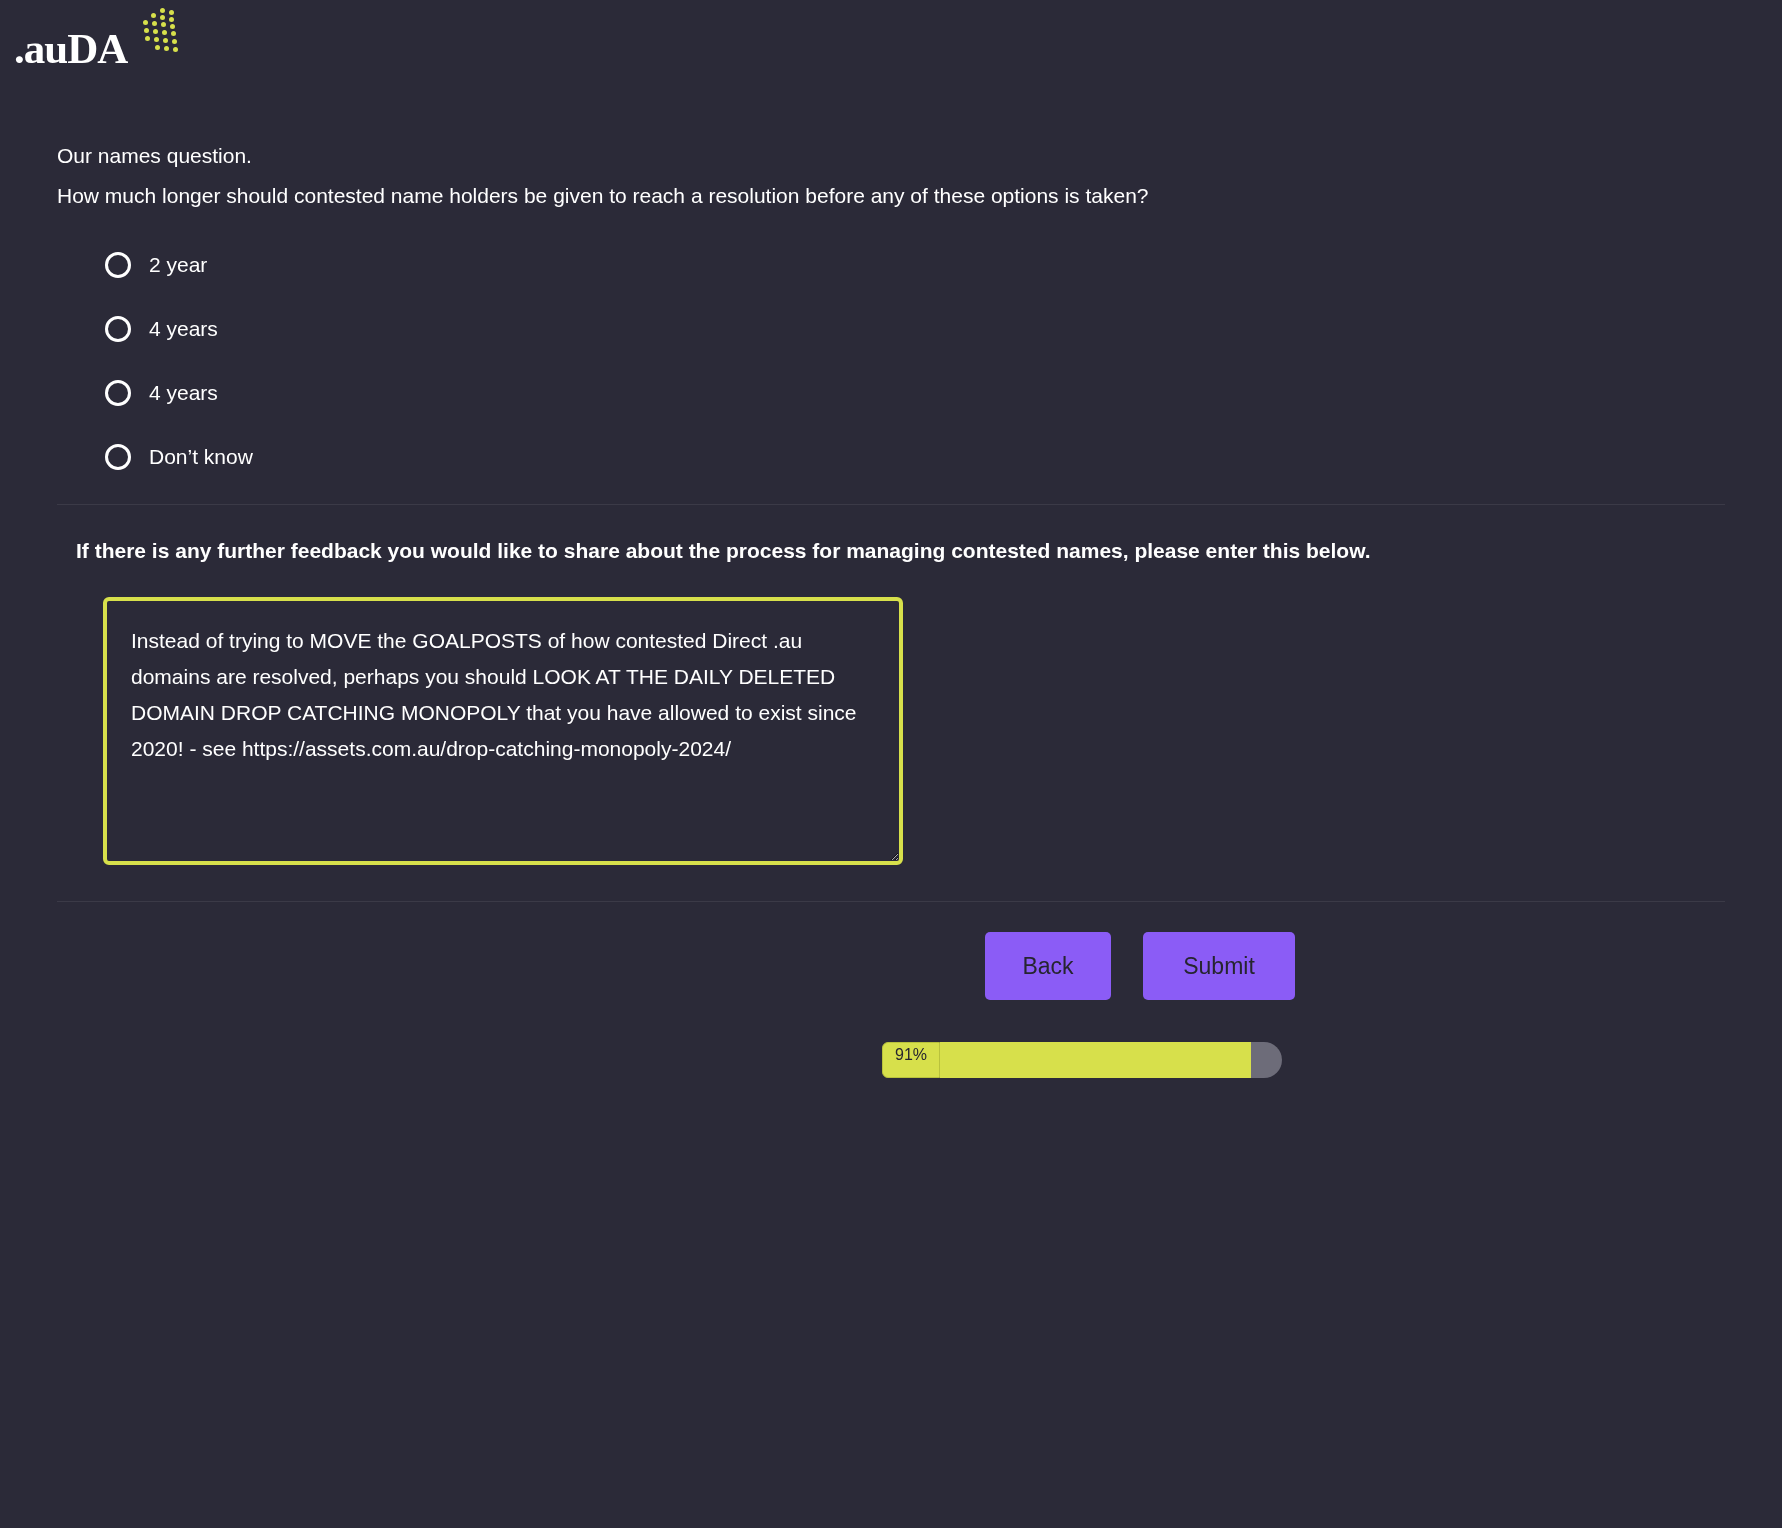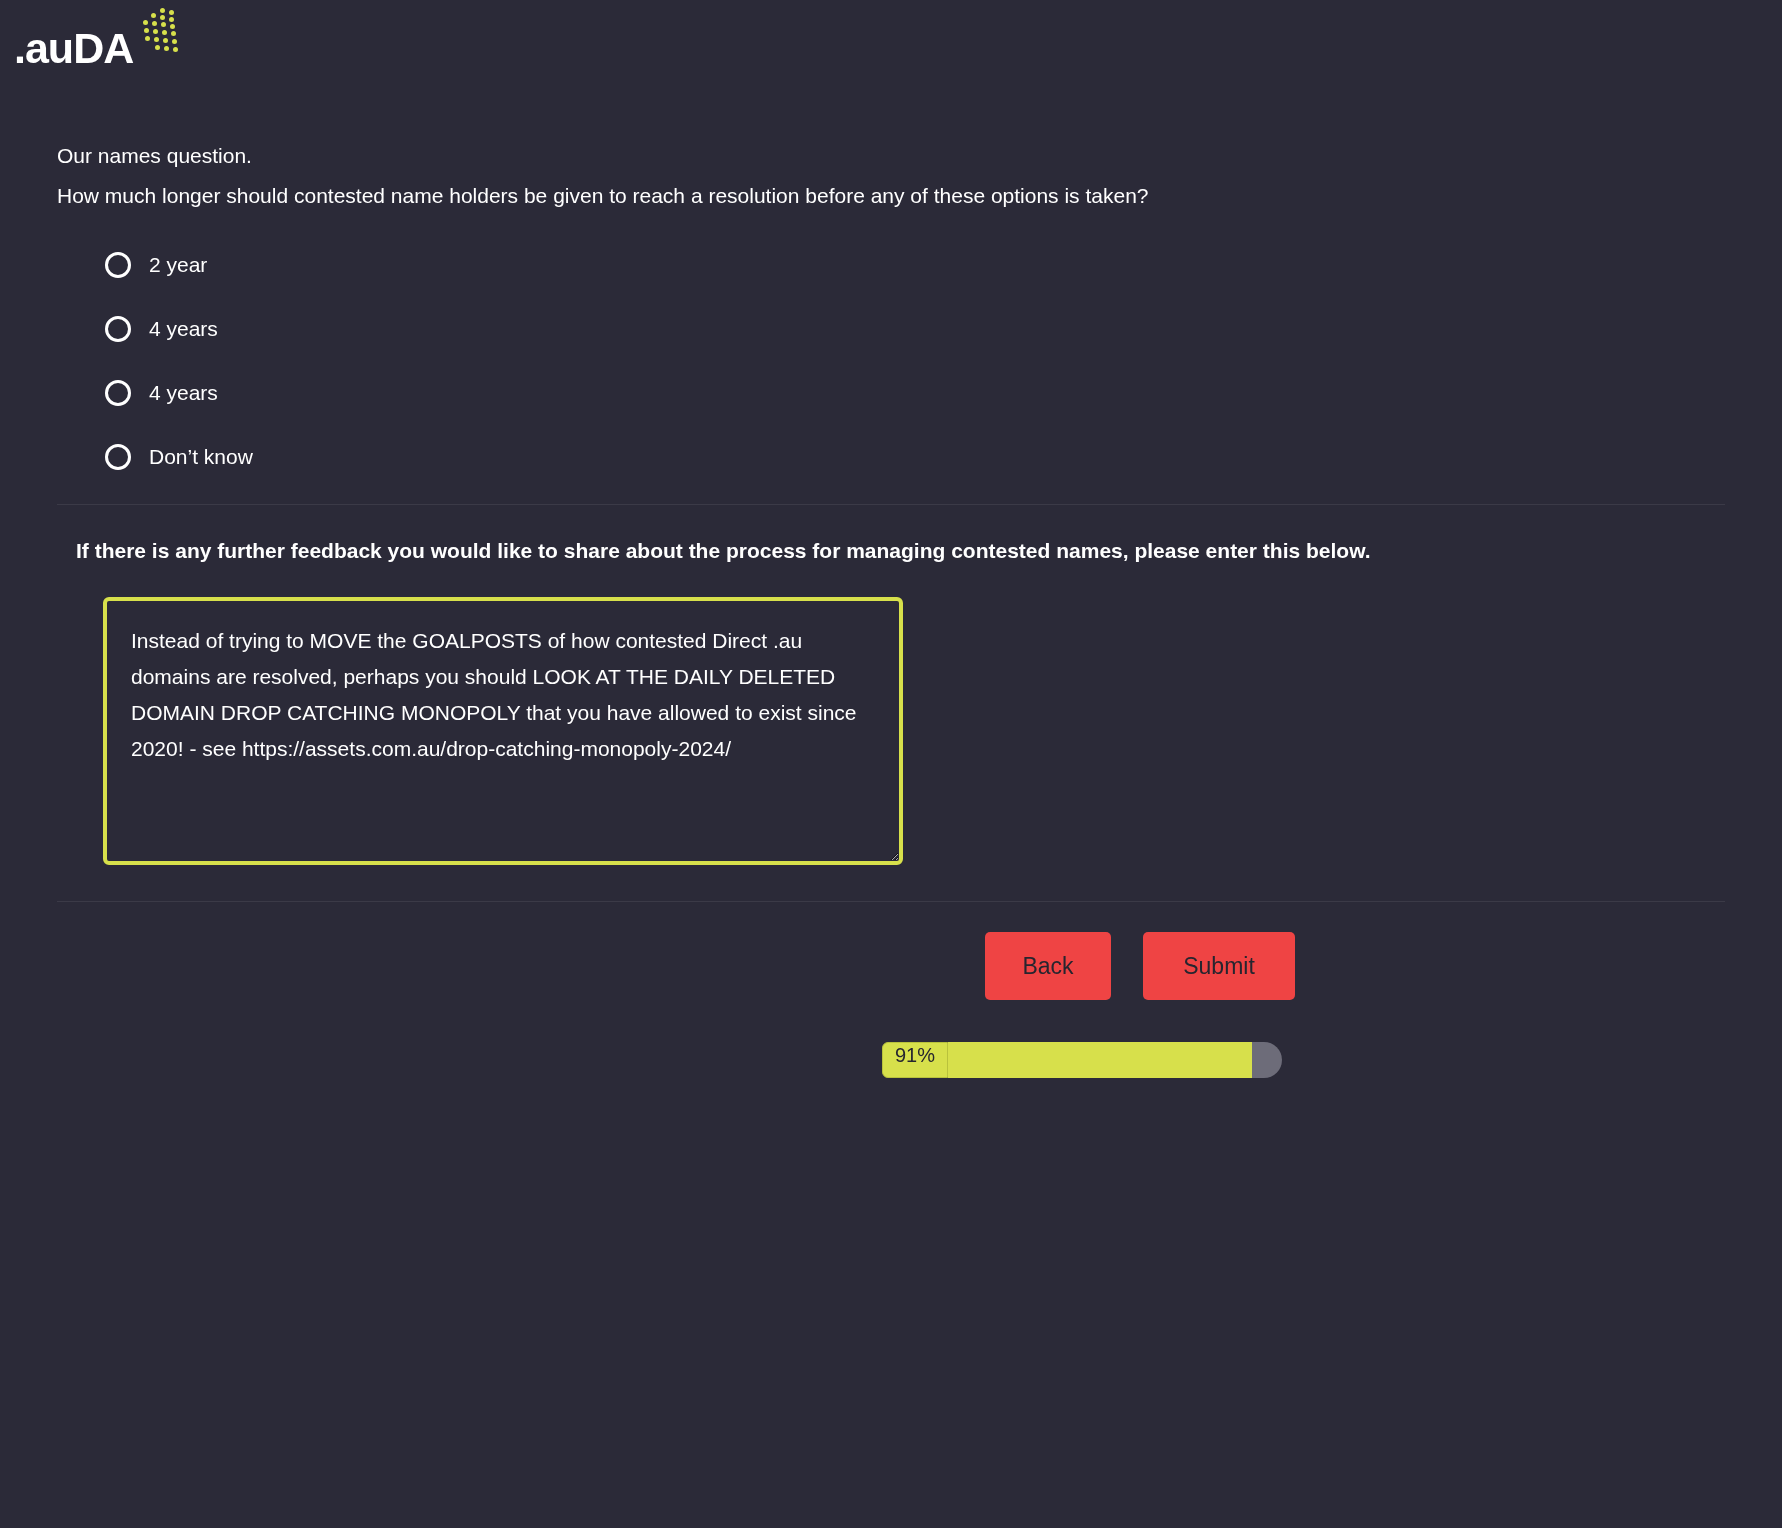--- a/index.html
+++ b/index.html
@@ -31,21 +31,21 @@
     height: 62px;
   }
   .logo-text {
     position: absolute;
     left: 0;
     top: 16px;
     font-size: 43px;
     font-weight: bold;
     letter-spacing: -1px;
     color: #ffffff;
-    font-family: Liberation Sans, sans-serif;
+    font-family: Liberation Serif, serif;
     text-align: center;
   }
   .logo-dots {
     position: absolute;
     left: 124px;
     top: 0px;
     width: 40px;
     height: 50px;
   }
   .logo-dots i {
@@ -158,21 +158,21 @@
   }
 
   .buttons {
     margin-top: 30px;
     padding-right: 487px;
     display: flex;
     justify-content: flex-end;
     gap: 32px;
   }
   .btn {
-    background: #ef4444;
+    background: #8b5cf6;
     color: #26252f;
     border: none;
     border-radius: 5px;
     font-family: "Liberation Sans", sans-serif;
     font-size: 23px;
     padding: 0 26px;
     height: 68px;
     min-width: 126px;
     cursor: pointer;
   }
@@ -190,21 +190,21 @@
     width: 400px;
     height: 36px;
     display: flex;
     align-items: center;
   }
   .progress-label {
     position: relative;
     z-index: 2;
     background: #d7e04b;
     color: #26252f;
-    font-size: 20px;
+    font-size: 16px;
     border-radius: 6px 0 0 6px;
     padding: 5px 12px 16px 12px;
     line-height: 1;
     border: 1px solid #b9c23c;
     box-sizing: border-box;
     height: 36px;
     display: flex;
     align-items: center;
   }
   .progress-track {

